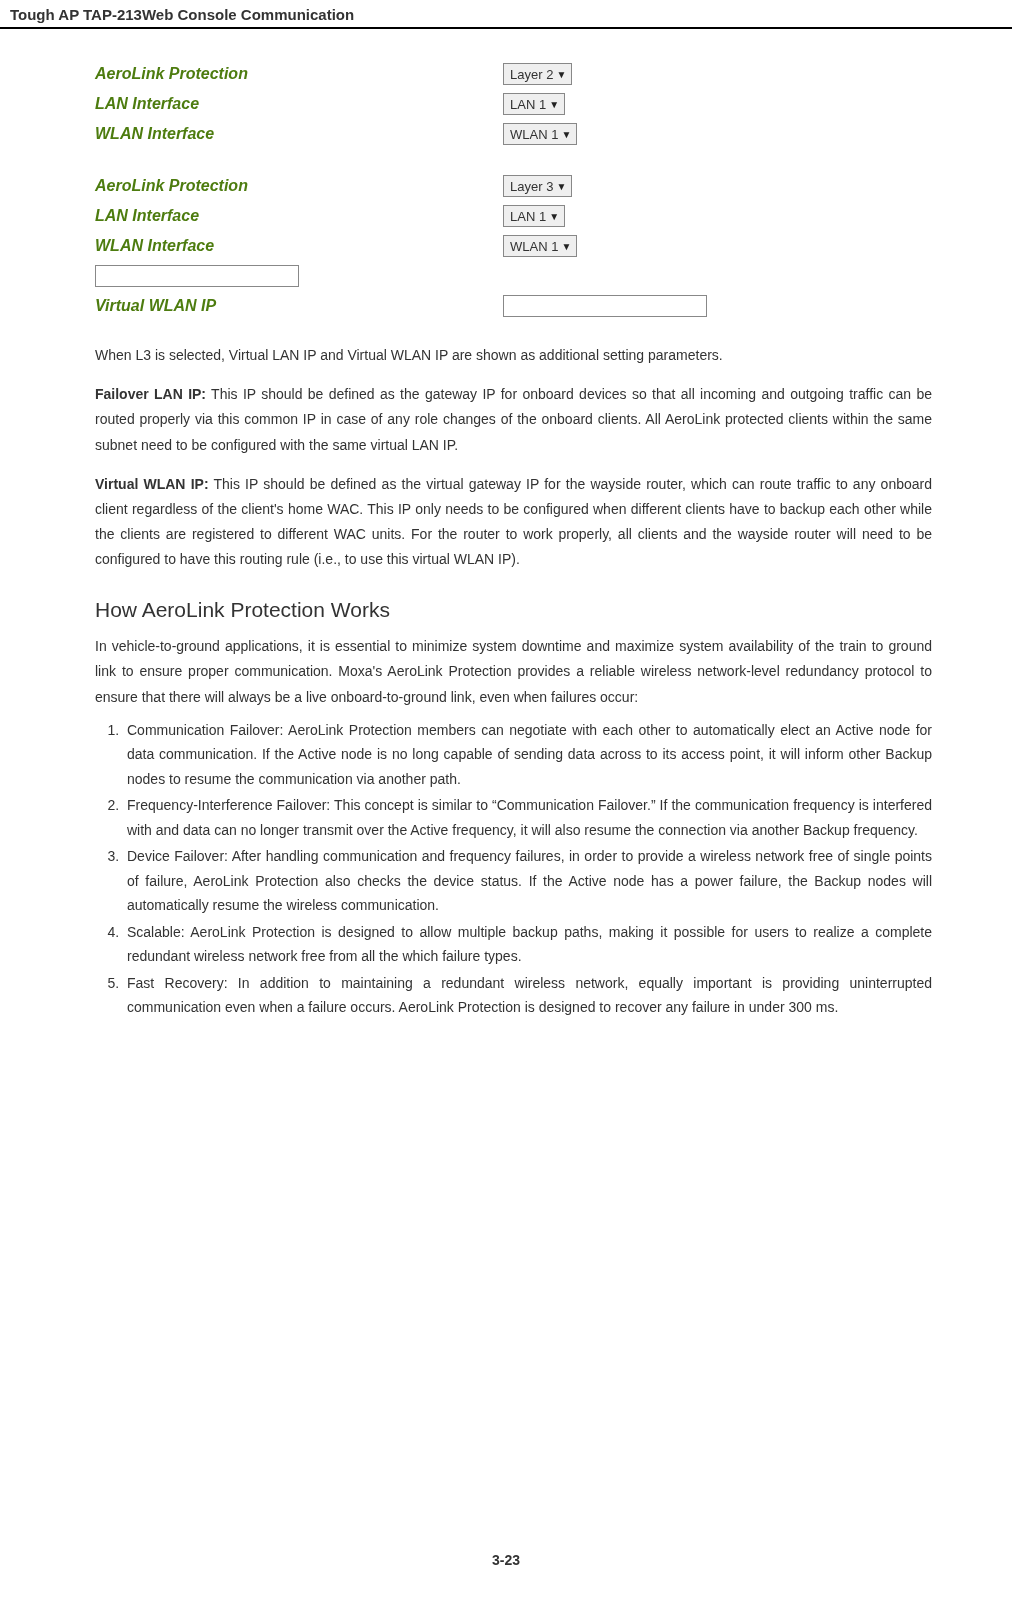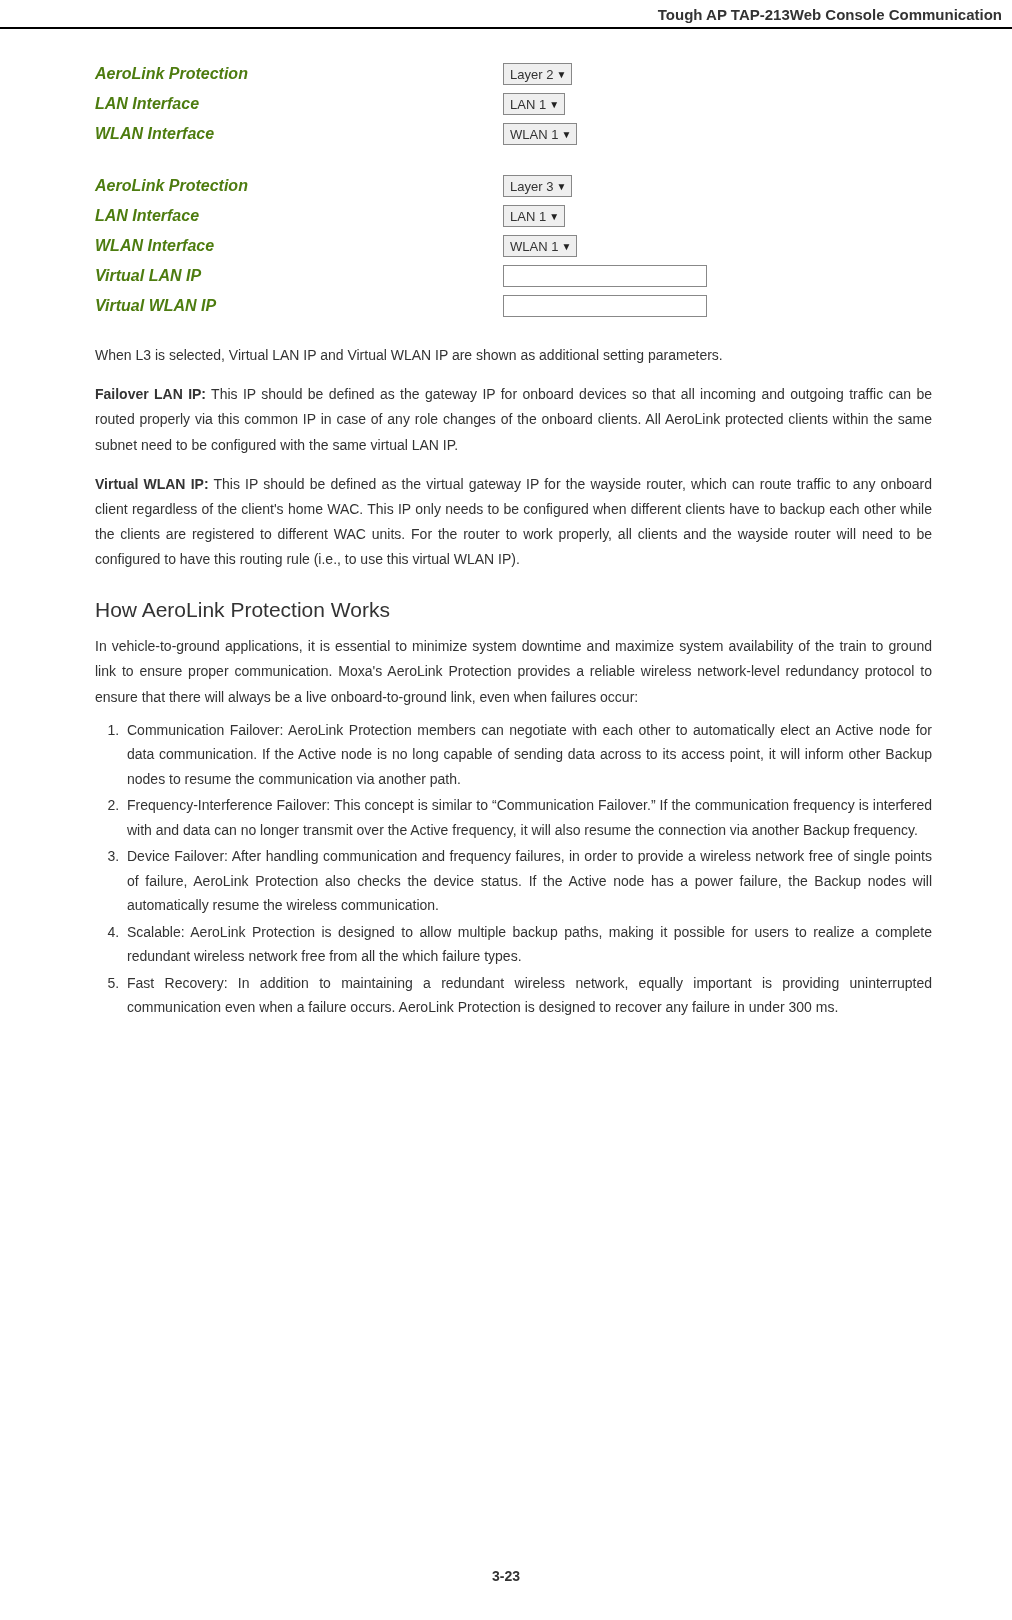--- a/index.html
+++ b/index.html
@@ -13,21 +13,21 @@
   .page {
     width: 1012px;
     min-height: 1620px;
     margin: 0 auto;
     padding: 0;
     box-sizing: border-box;
     position: relative;
   }
   .header-bar {
     display: flex;
-    justify-content: flex-end;
+    justify-content: flex-start;
     padding: 6px 10px 4px 10px;
     border-bottom: 2px solid #000;
     font-weight: bold;
     font-size: 15px;
   }
   .content {
     padding: 30px 80px 0 95px;
   }
   .form-block {
     margin-bottom: 22px;
@@ -89,21 +89,21 @@
     list-style: decimal;
     padding-left: 28px;
     margin: 8px 0 0 0;
     font-size: 14px;
     line-height: 1.75;
     text-align: justify;
   }
   ol.features li { margin-bottom: 2px; padding-left: 4px; }
   .footer {
     position: absolute;
-    bottom: 36px;
+    bottom: 52px;
     width: 100%;
     text-align: center;
     font-weight: bold;
     font-size: 14px;
   }
 </style>
 </head>
 <body>
 
 <div class="page">
@@ -155,21 +155,20 @@
         </span>
       </div>
       <div class="frow">
         <span class="flabel">WLAN Interface</span>
         <span class="fselect">
           <span>WLAN 1</span>
           <span class="caret">▼</span>
         </span>
       </div>
       <div class="frow">
-        <span class="flabel">Virtual LAN IP</span>
         <span class="ftext"></span>
       </div>
       <div class="frow">
         <span class="flabel">Virtual WLAN IP</span>
         <span class="ftext"></span>
       </div>
     </div>
 
     <div class="body-text">
       <p>When L3 is selected, Virtual LAN IP and Virtual WLAN IP are shown as additional setting parameters.</p>

